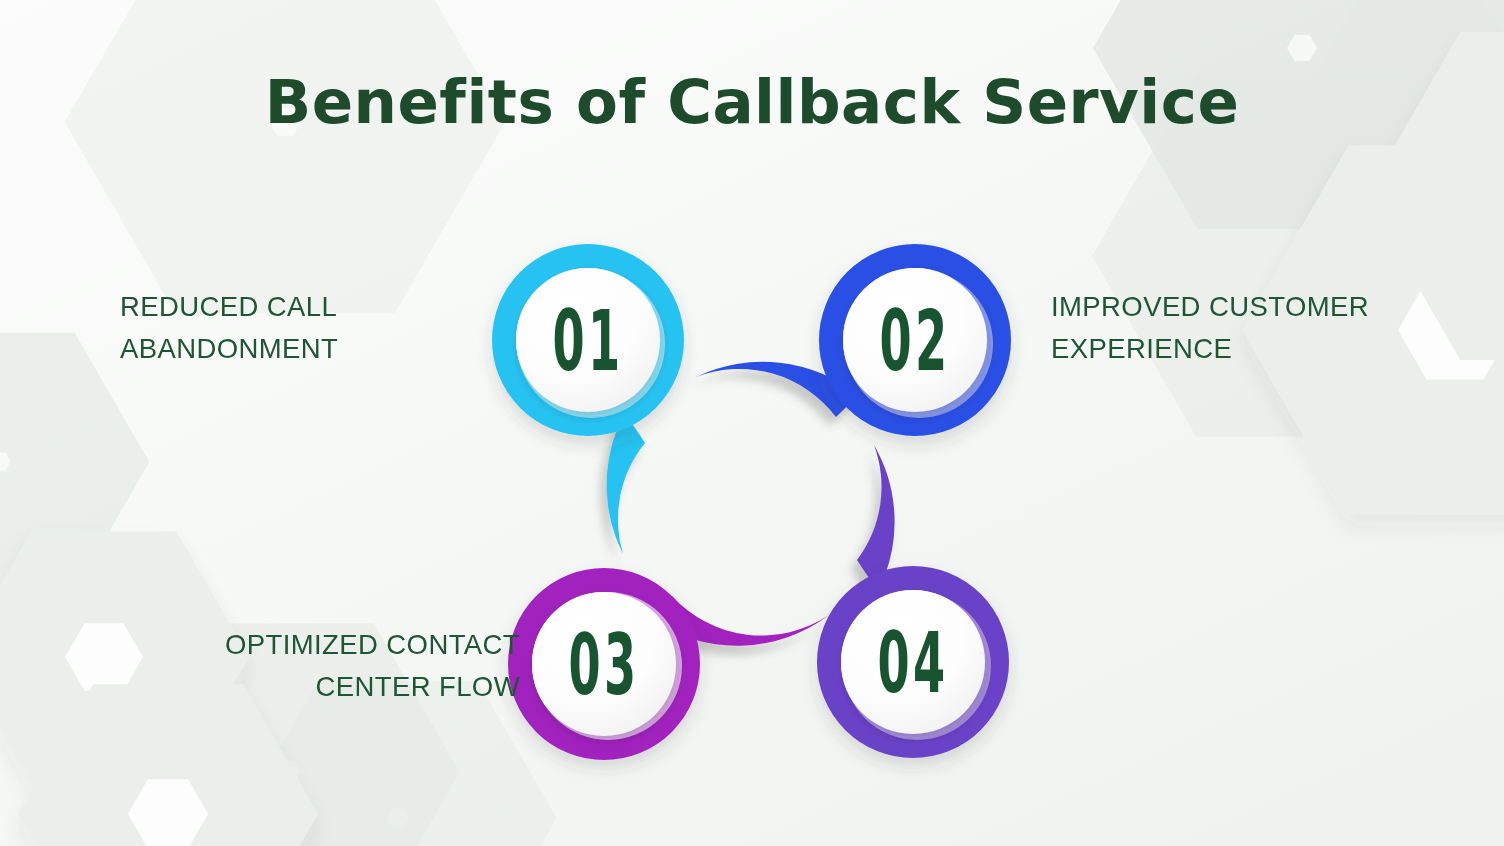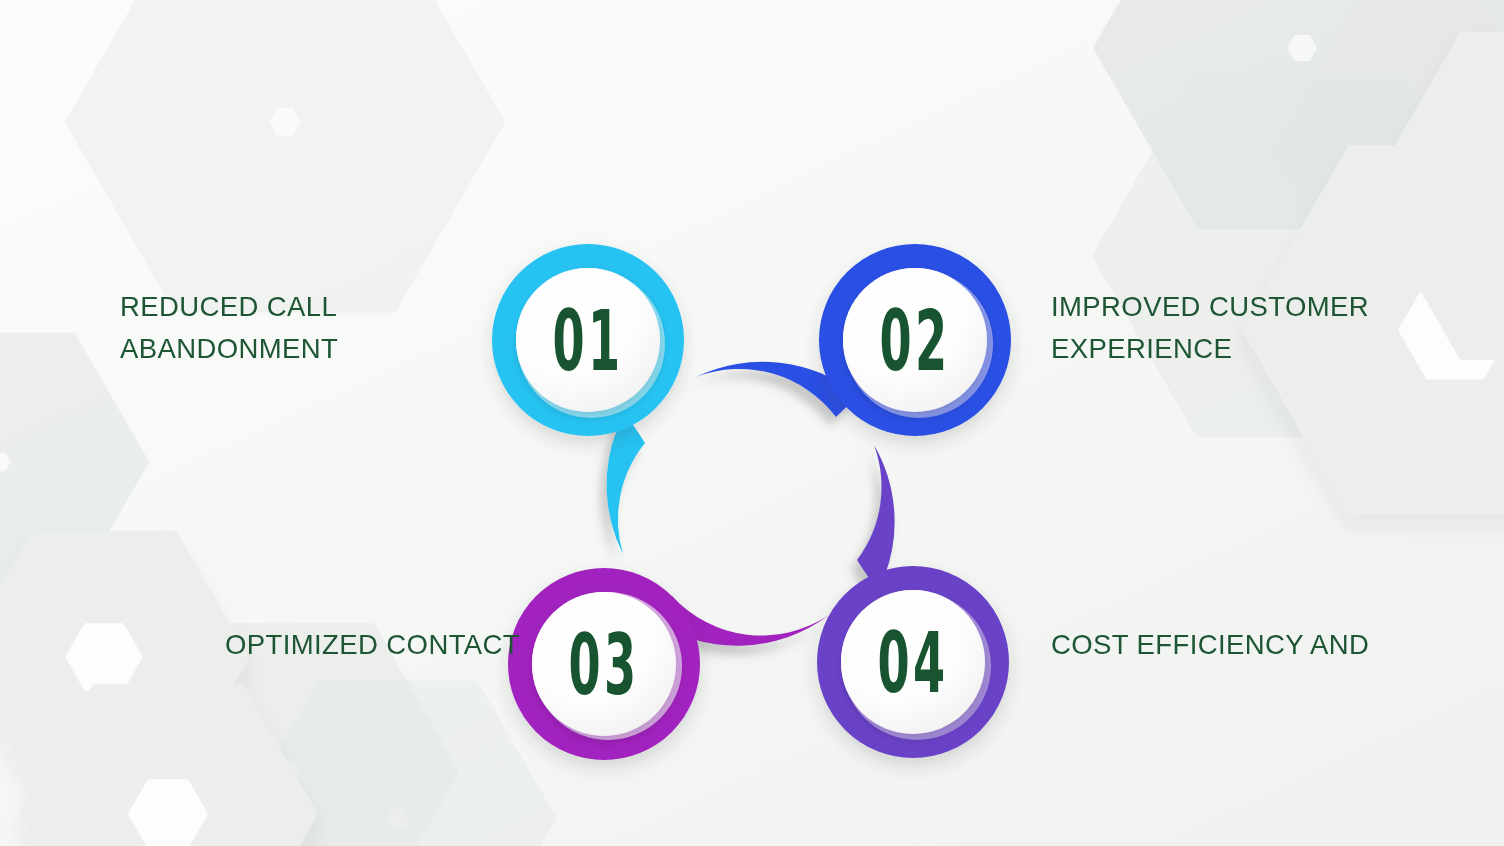--- a/index.html
+++ b/index.html
@@ -105,32 +105,33 @@
     </g>
 
     <g>
       <circle cx="913" cy="662" r="84" fill="none" stroke-width="24" filter="url(#ringShadow)" stroke="#6a43c8"></circle>
       <circle cx="917" cy="666" r="74" fill="#a88fe0"></circle>
       <circle cx="913" cy="662" r="72" fill="url(#discGrad)" filter="url(#discShadow)"></circle>
       <text class="num" transform="translate(913 692) scale(0.55 1)" text-anchor="middle" font-size="84" letter-spacing="6" fill="#17542f">04</text>
     </g>
   </svg>
 
+  <h1 class="title" style="color: rgb(29, 75, 43);">Benefits of Callback Service</h1>
 
   <div class="benefit-label pos-1" style="color: rgb(30, 86, 52);">
     <span>REDUCED CALL</span>
     <span>ABANDONMENT</span>
   </div>
 
   <div class="benefit-label pos-2" style="color: rgb(30, 86, 52);">
     <span>IMPROVED CUSTOMER</span>
     <span>EXPERIENCE</span>
   </div>
 
   <div class="benefit-label pos-3" style="color: rgb(30, 86, 52); text-align: right;">
     <span>OPTIMIZED CONTACT</span>
+    <span>CENTER FLOW</span>
   </div>
 
   <div class="benefit-label pos-4" style="color: rgb(30, 86, 52);">
-    <span>COST EFFICIENCY AND</span>
   </div>
 
 </div>
 
 </body></html>

